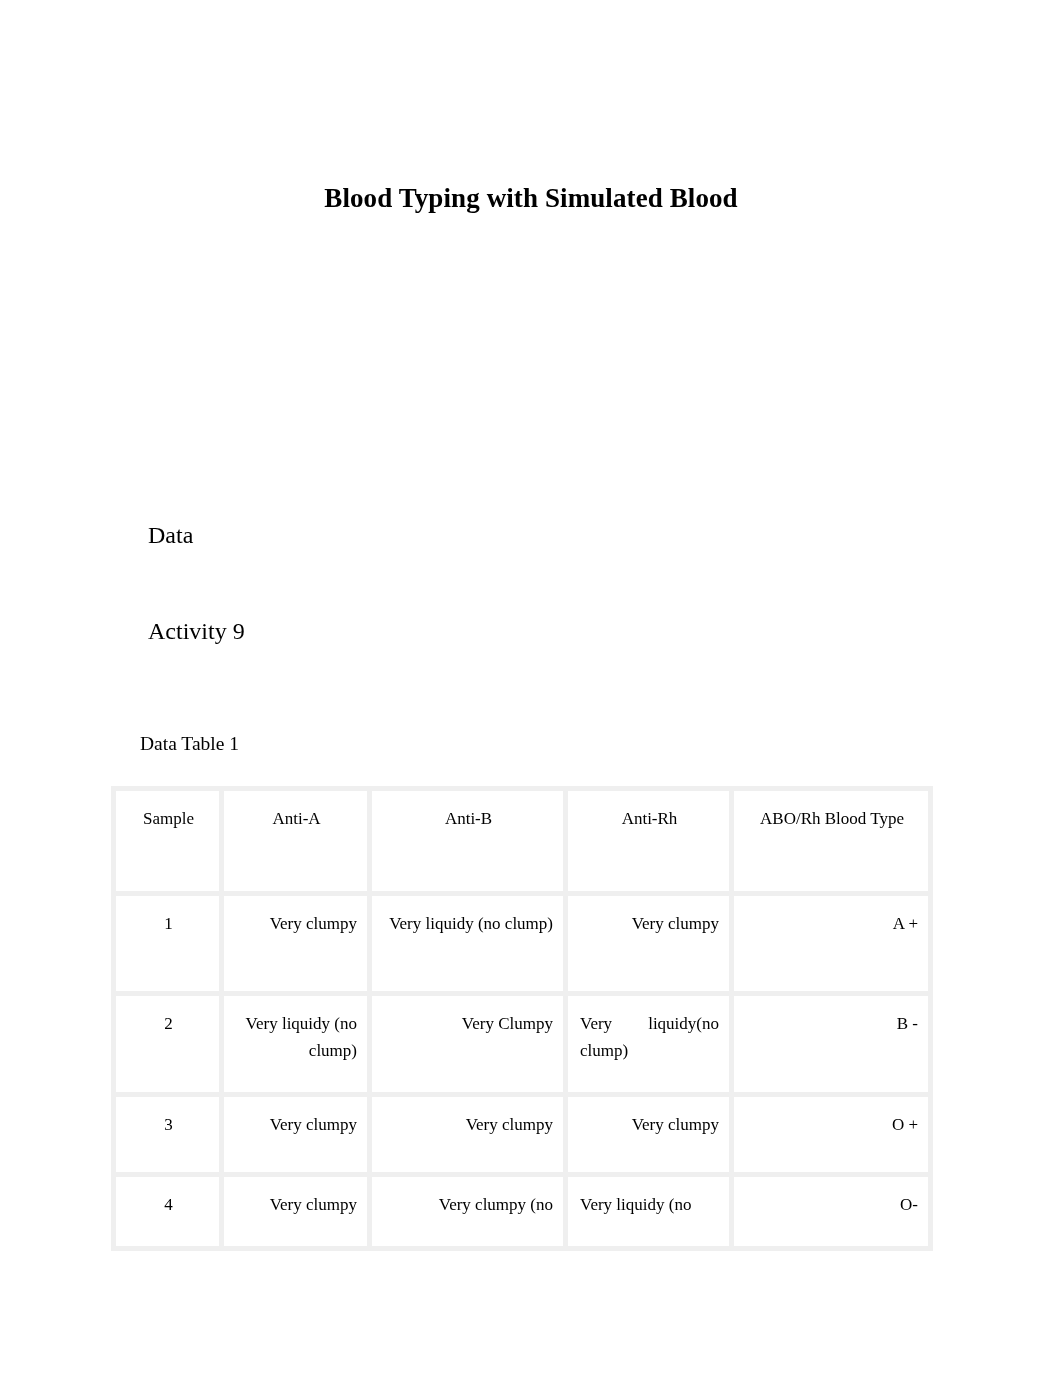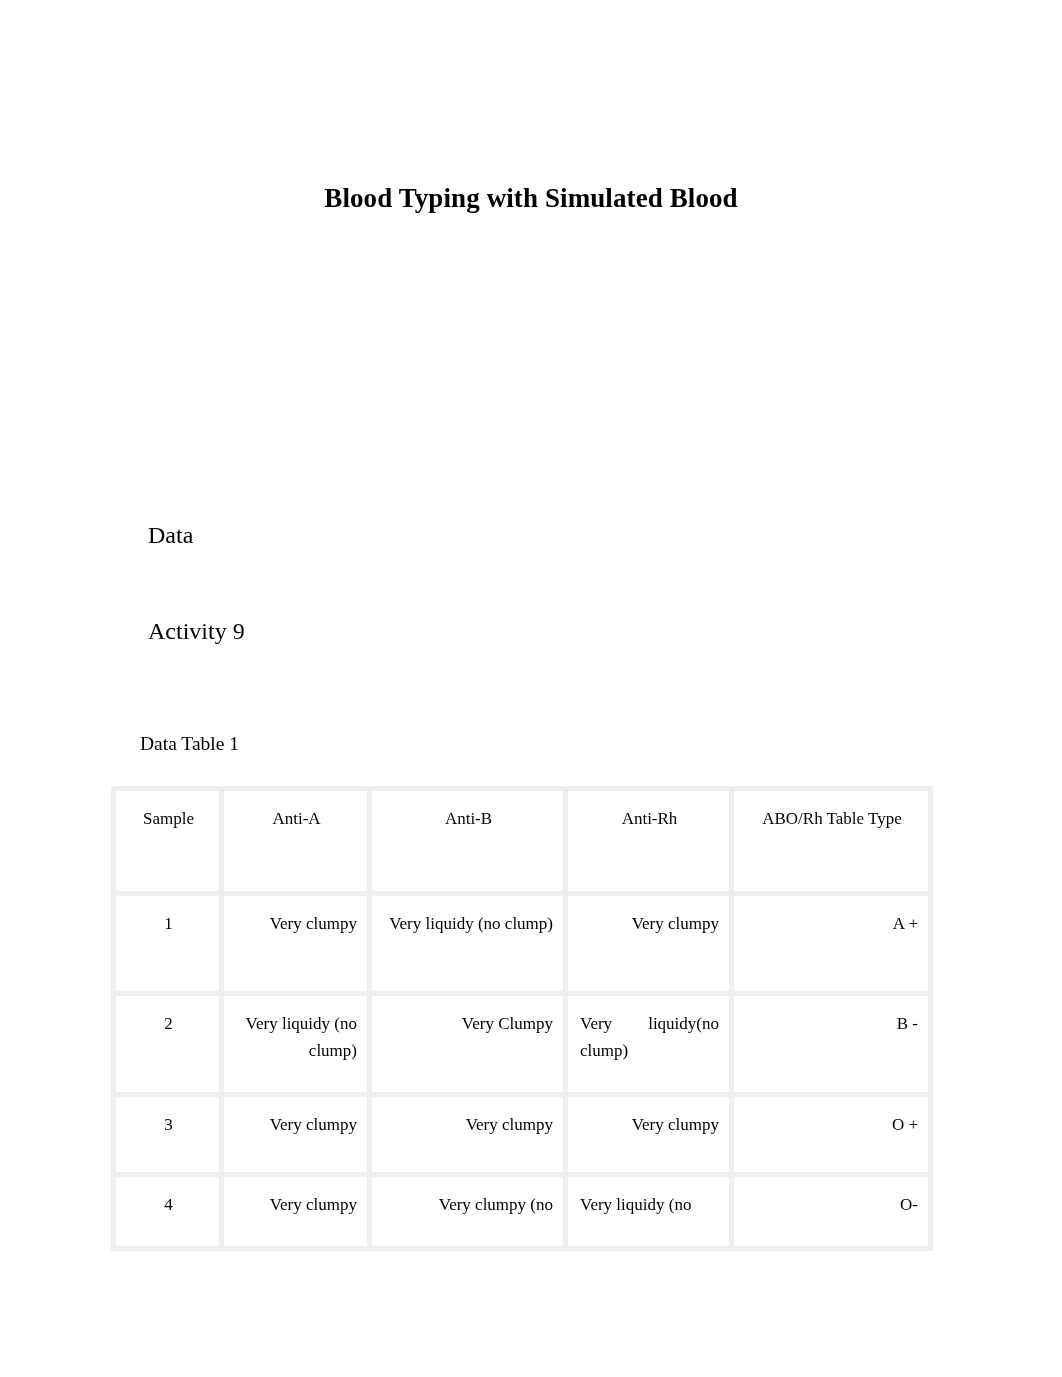--- a/index.html
+++ b/index.html
@@ -151,21 +151,21 @@
           <td class="cell-center">
             <span class="hdr-text">Anti-A</span>
           </td>
           <td class="cell-center">
             <span class="hdr-text">Anti-B</span>
           </td>
           <td class="cell-center">
             <span class="hdr-text">Anti-Rh</span>
           </td>
           <td class="cell-center">
-            <span class="hdr-text">ABO/Rh Table Type</span>
+            <span class="hdr-text">ABO/Rh Blood Type</span>
           </td>
         </tr>
 
         <tr class="row-1">
           <td class="cell-center">1</td>
           <td class="cell-left">Very clumpy</td>
           <td class="cell-left">Very liquidy (no clump)</td>
           <td class="cell-left">Very clumpy</td>
           <td class="cell-left">A +</td>
         </tr>

